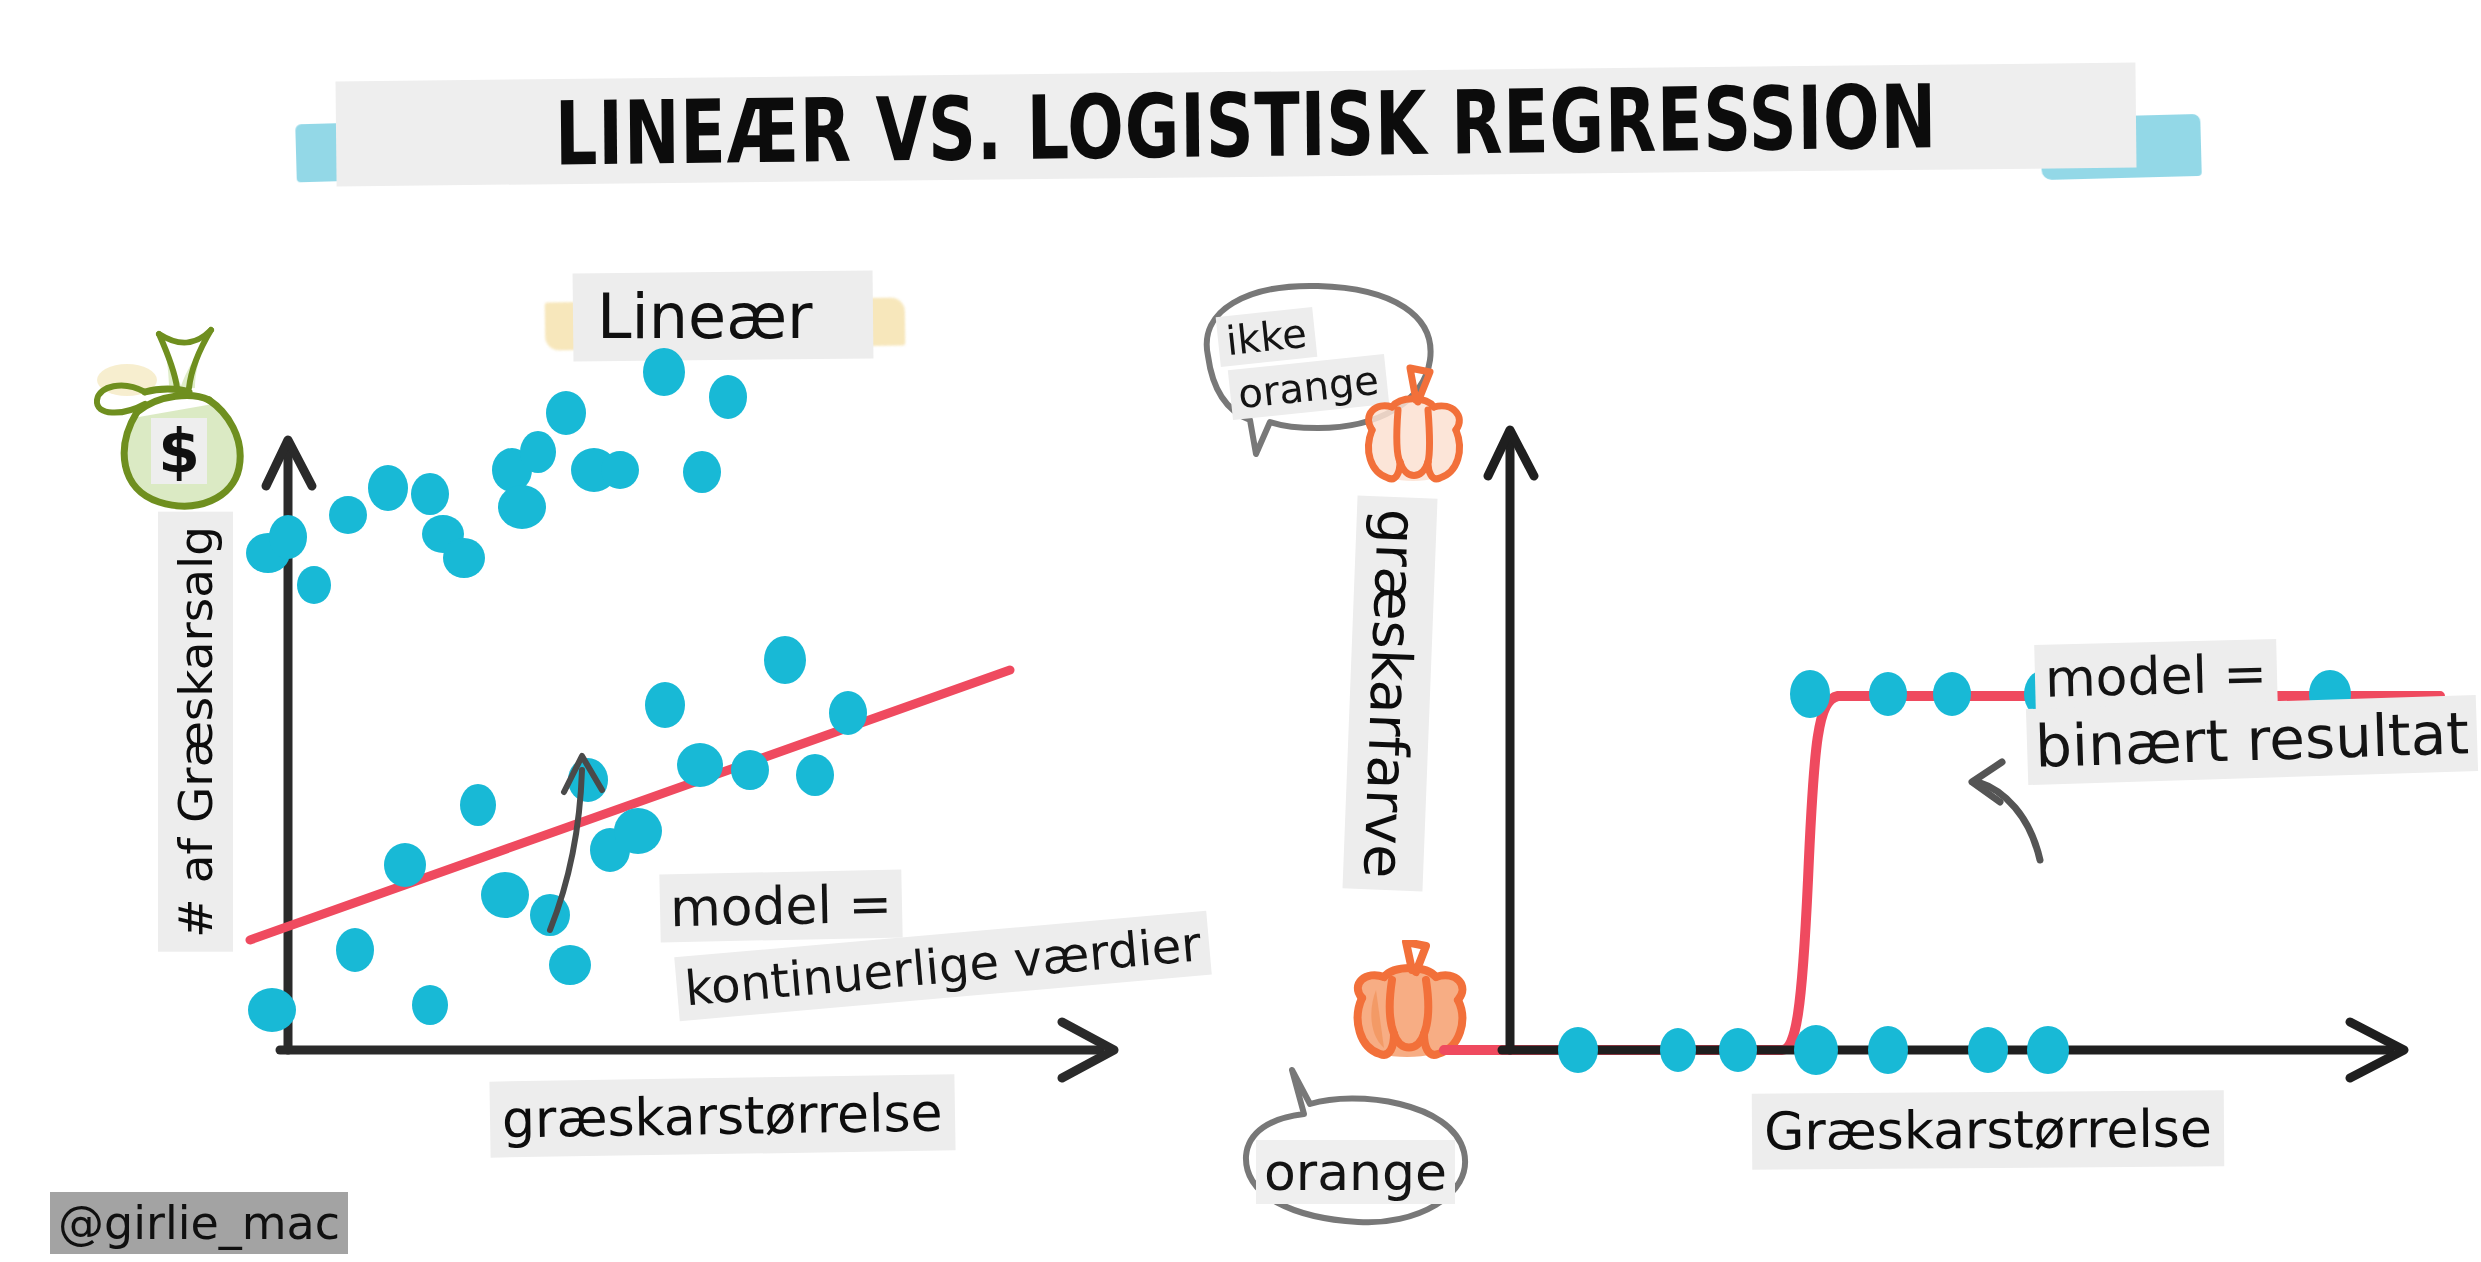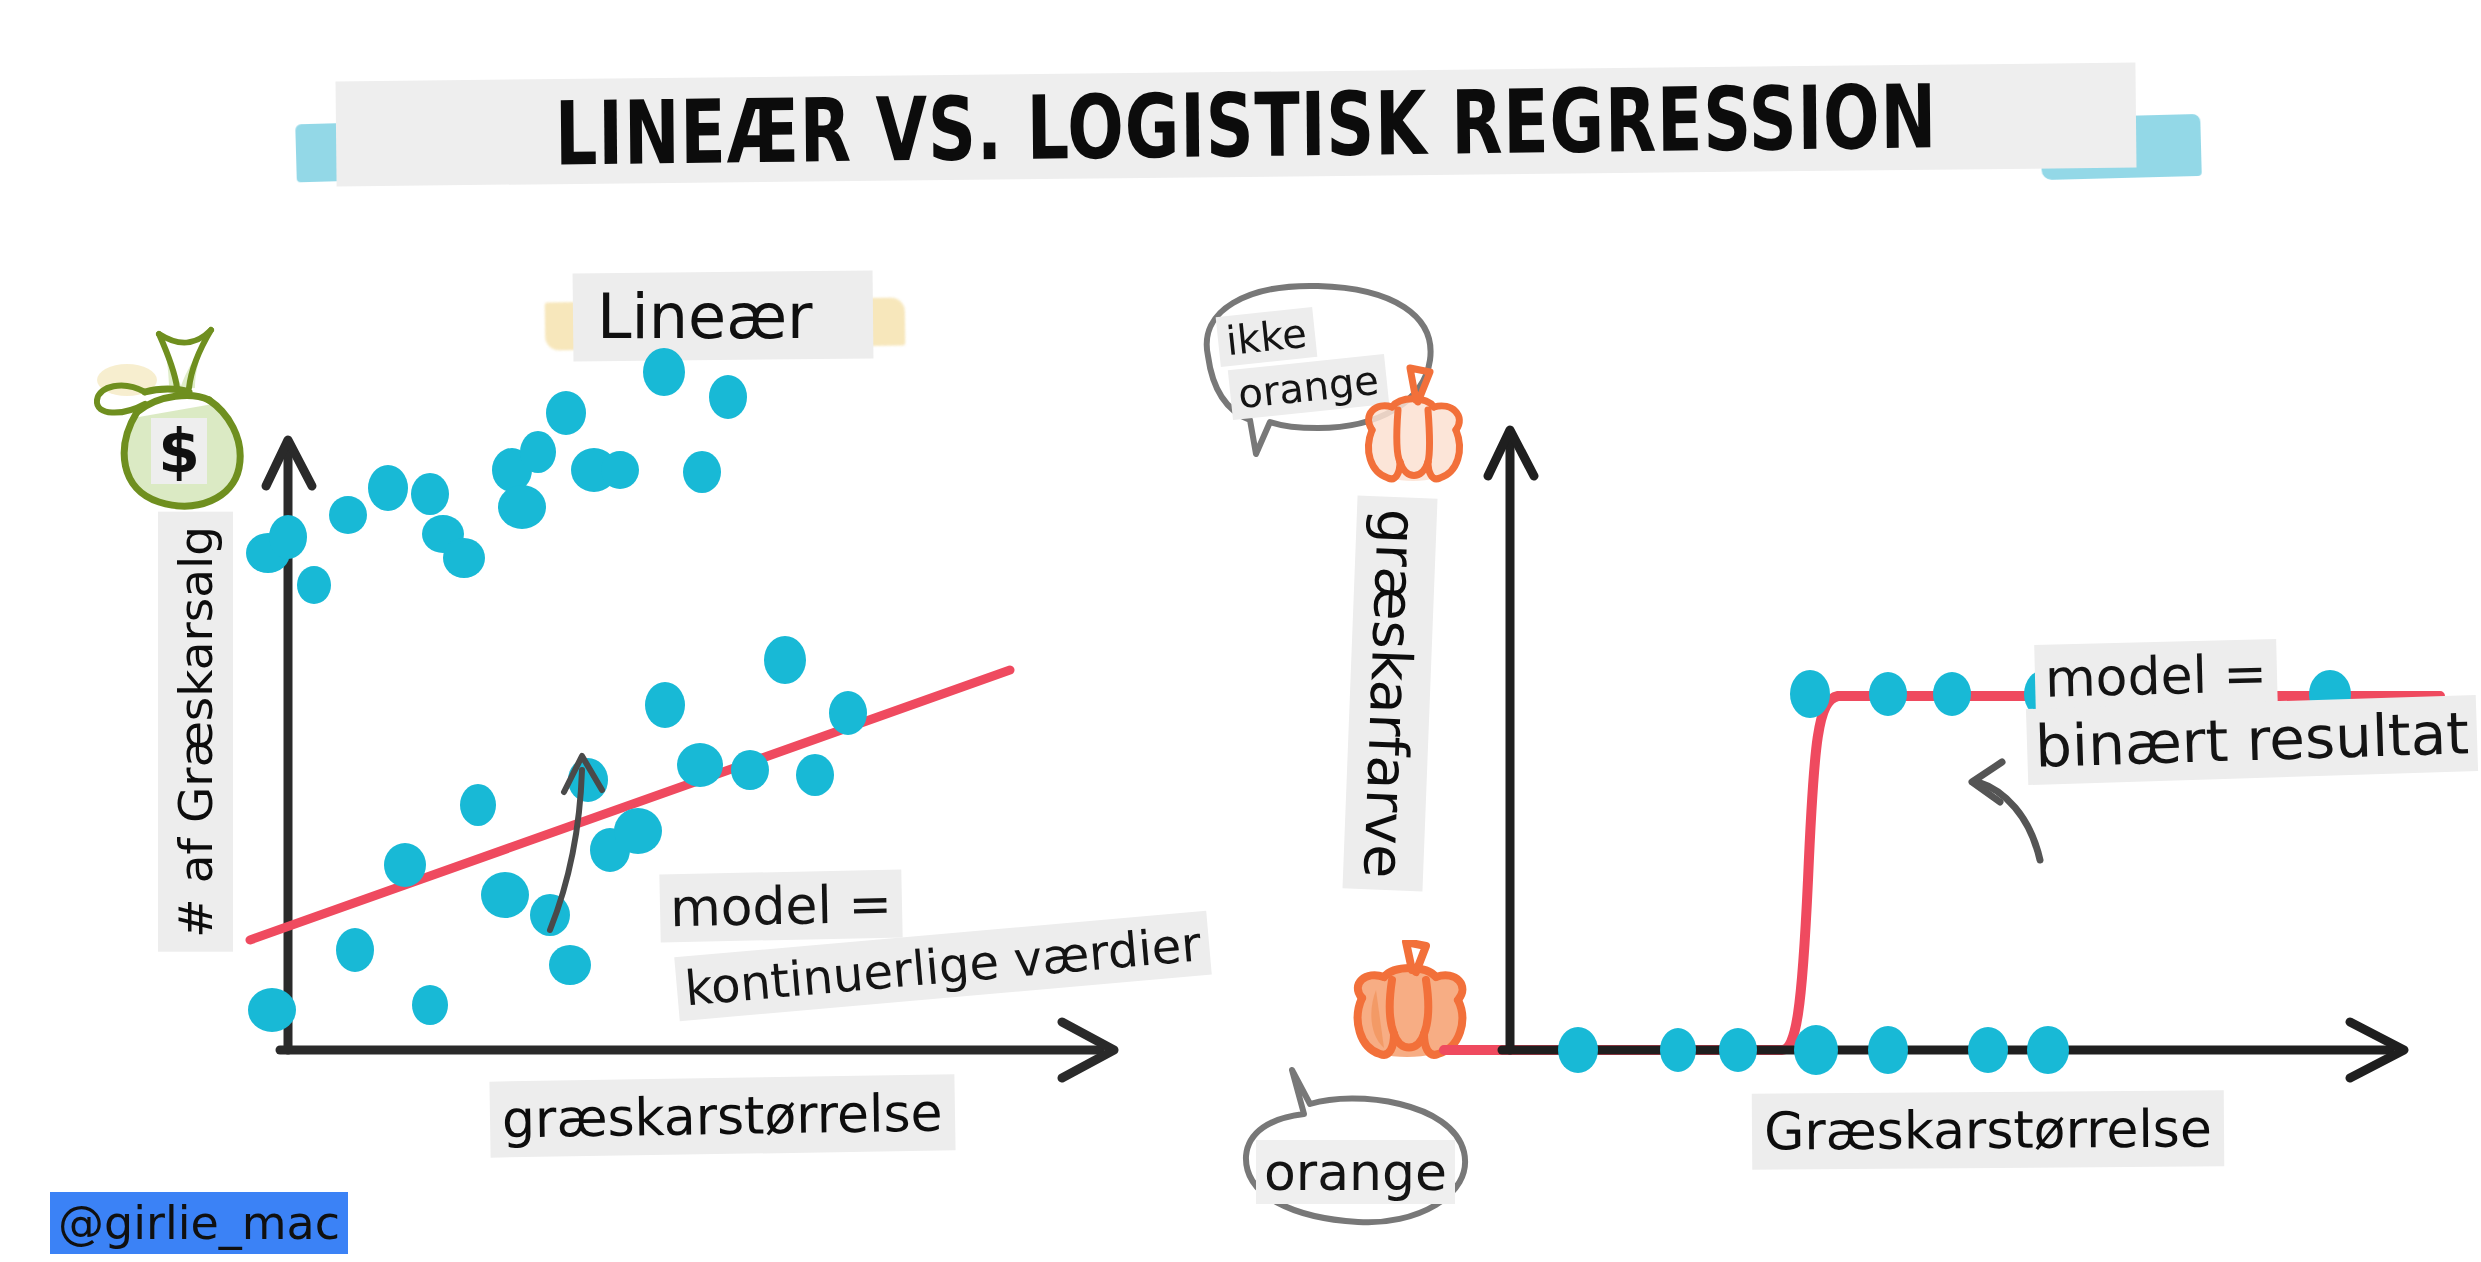--- a/index.html
+++ b/index.html
@@ -182,21 +182,21 @@
   #bubble-bottom .txt1 {
     position: absolute; left: 22px; top: 62px;
     padding: 2px 8px; background: #efefef; font-size: 52px;
     white-space: nowrap;
   }
 
   
   #credit {
     left: 50px; top: 1192px;
     padding: 4px 8px;
-    background: #3b82f6;
+    background: #a3a3a3;
     font-size: 46px;
     color: #101010;
   }
 </style>
 </head>
 <body>
 
 <div id="page">
 
   <div id="title-wrap" class="abs">

